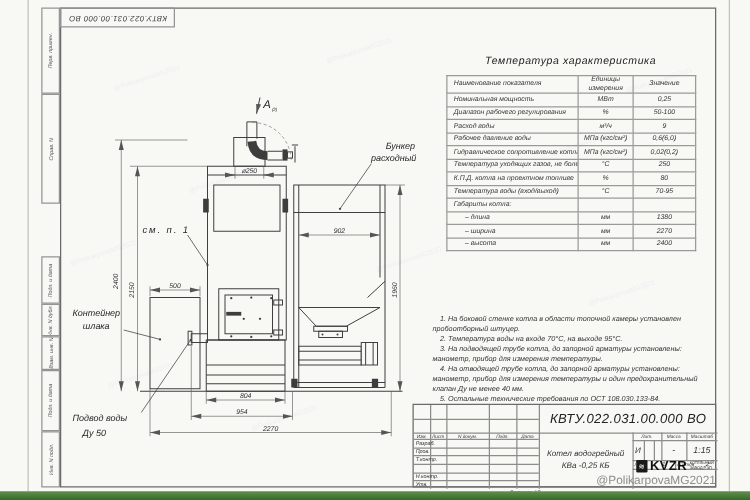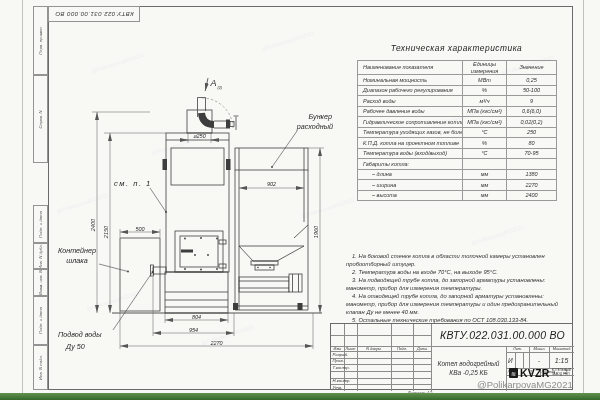--- a/index.html
+++ b/index.html
@@ -222,21 +222,21 @@
       <span>Подп. и дата</span>
     </div>
   <div class="mbox" style="top:345px;height:45px">
       <span>Инв. N подл.</span>
     </div>
 
   <div class="stamp">
       <span>КВТУ.022.031.00.000  ВО</span>
     </div>
 
-  <div class="ttl">Техническая характеристика</div>
+  <div class="ttl">Температура характеристика</div>
 
   <table class="tt">
     <colgroup>
         <col style="width:105px">
         <col style="width:44px">
         <col style="width:50px">
       </colgroup>
     <tbody>
         <tr>
       <th class="hname">Наименование показателя</th>

